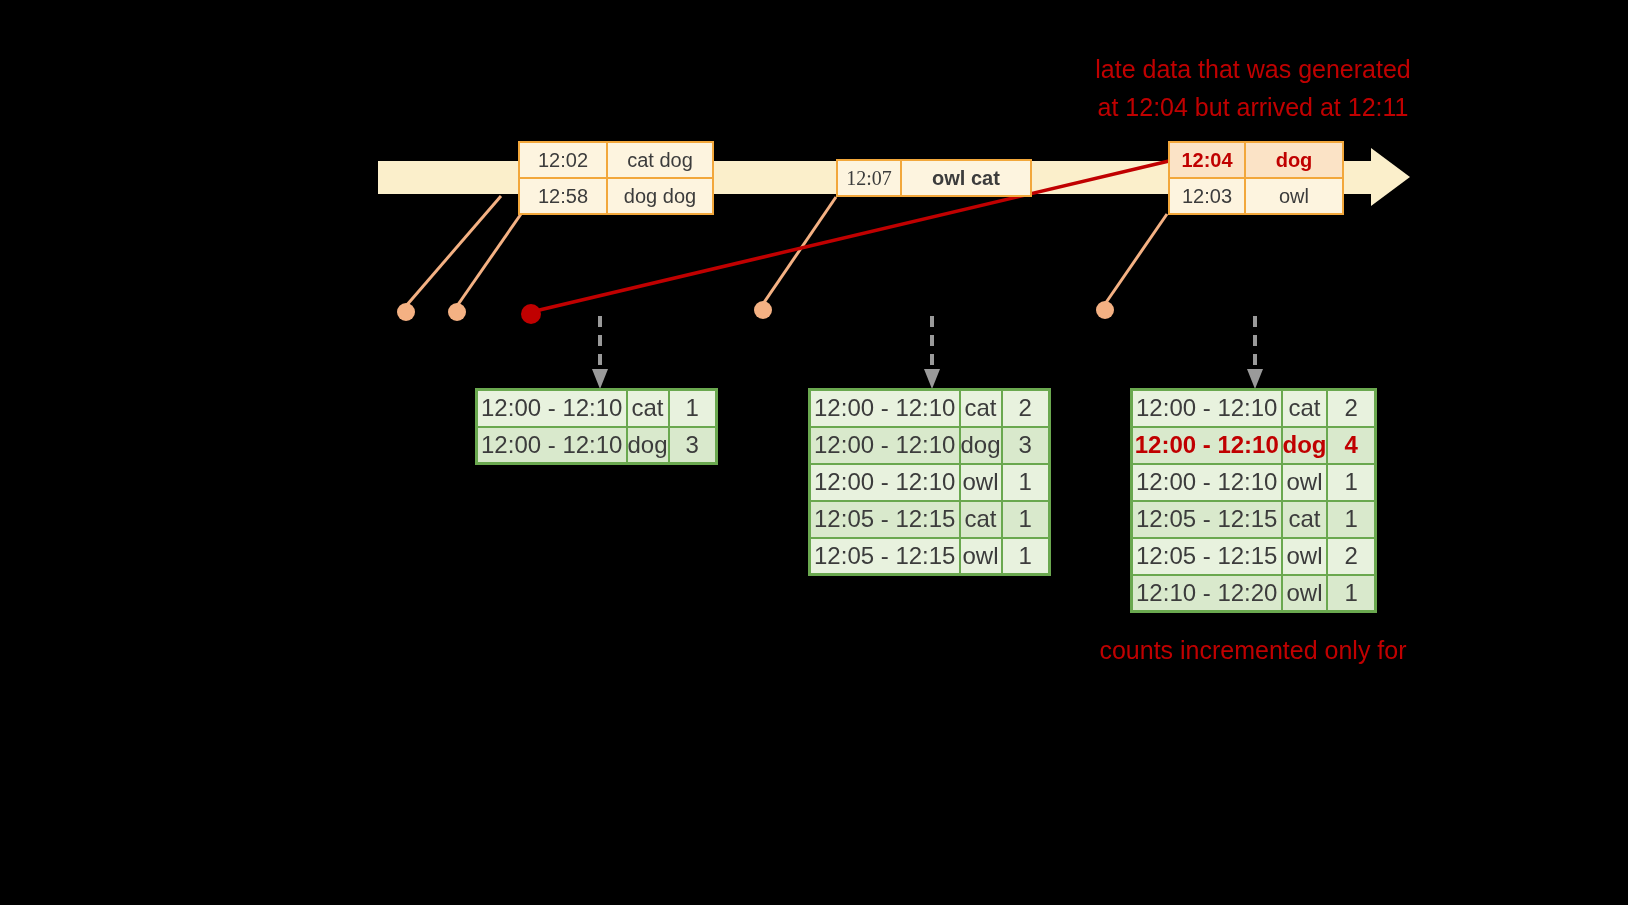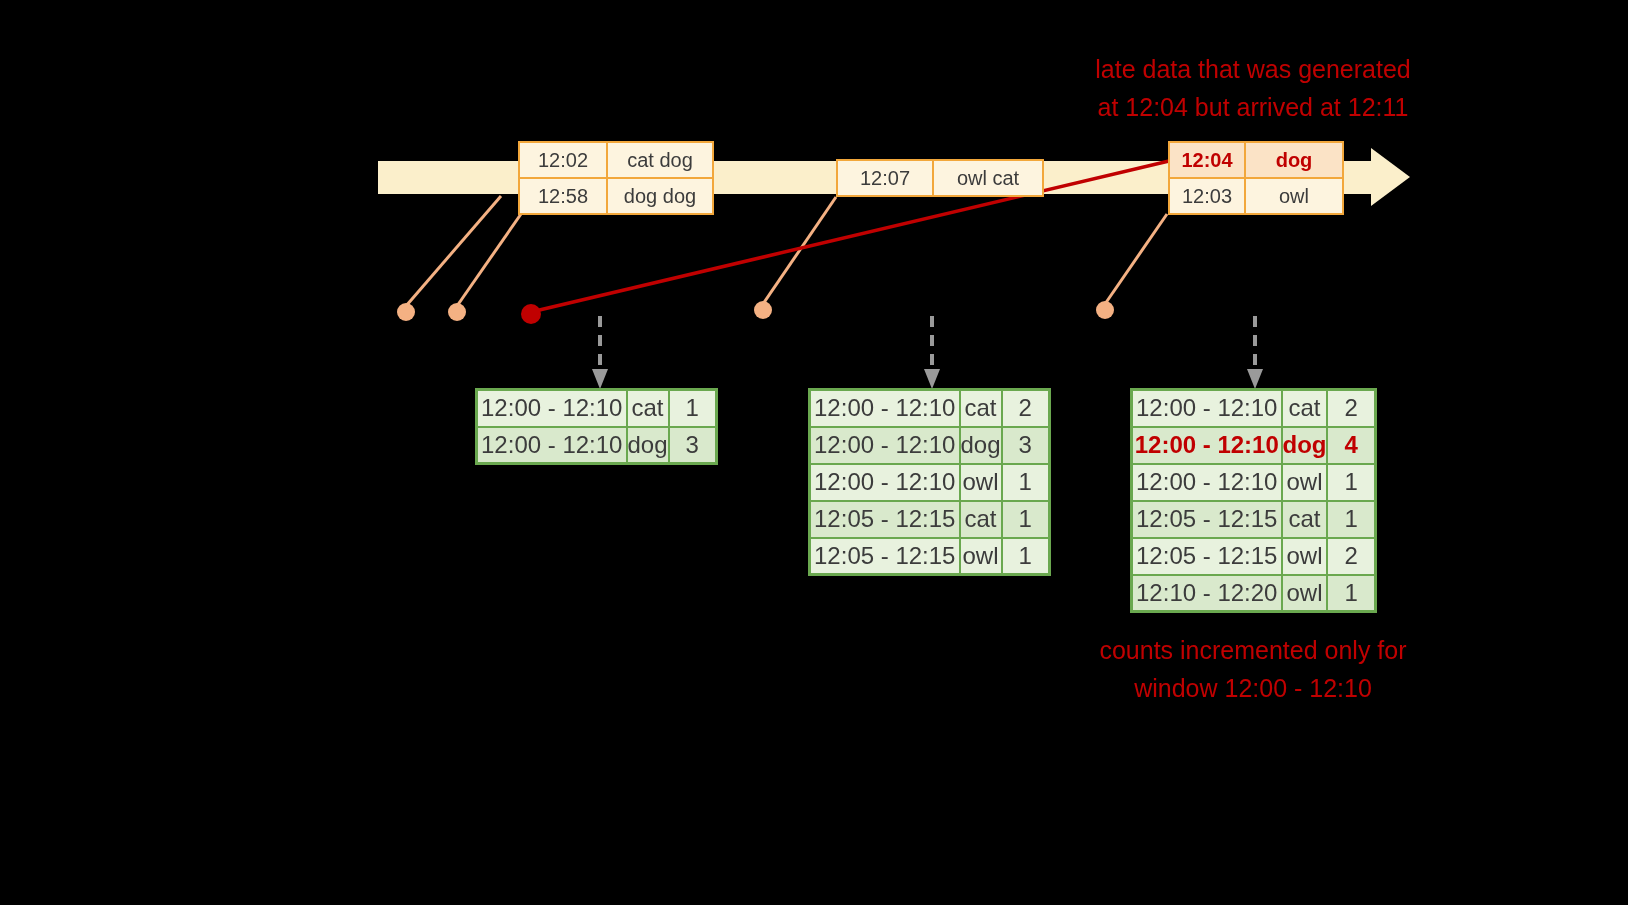--- a/index.html
+++ b/index.html
@@ -38,21 +38,21 @@
     padding: 0;
   }
   .event-table tr.late td {
     color: var(--red, #c00000);
     background: var(--event-late-fill, #fbe3c6);
     font-weight: 600;
   }
   .et1 { left: 518px; top: 141px; }
   .et1 .t { width: 88px; } .et1 .w { width: 106px; }
   .et2 { left: 836px; top: 159px; }
-  .et2 .t { width: 96px; } .et2 .w { width: 110px; }
+  .et2 .t { width: 64px; font-family: Liberation Serif, serif; } .et2 .w { width: 130px; font-weight: bold; }
   .et3 { left: 1168px; top: 141px; }
   .et3 .t { width: 76px; } .et3 .w { width: 98px; }
 
   
   .result-table { border: 3px solid var(--green-border, #6aa84f); }
   .result-table td {
     border: 2px solid var(--green-border, #6aa84f);
     color: var(--cell-text, #3c3c3c);
     font-size: 24px;
     text-align: center;
@@ -221,16 +221,15 @@
       <tr>
         <td class="win">12:10 - 12:20</td>
         <td class="word">owl</td>
         <td class="cnt">1</td>
       </tr>
     </tbody>
   </table>
 
   <div class="annotation" id="ann-bottom">
     <div>counts incremented only for</div>
-    <div>window 12:00 - 12:10</div>
   </div>
 
 </div>
 
 </body></html>

